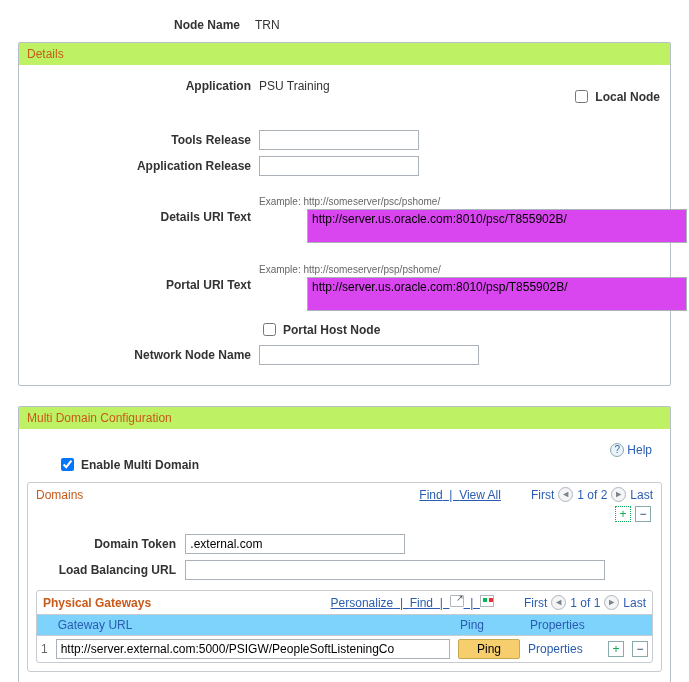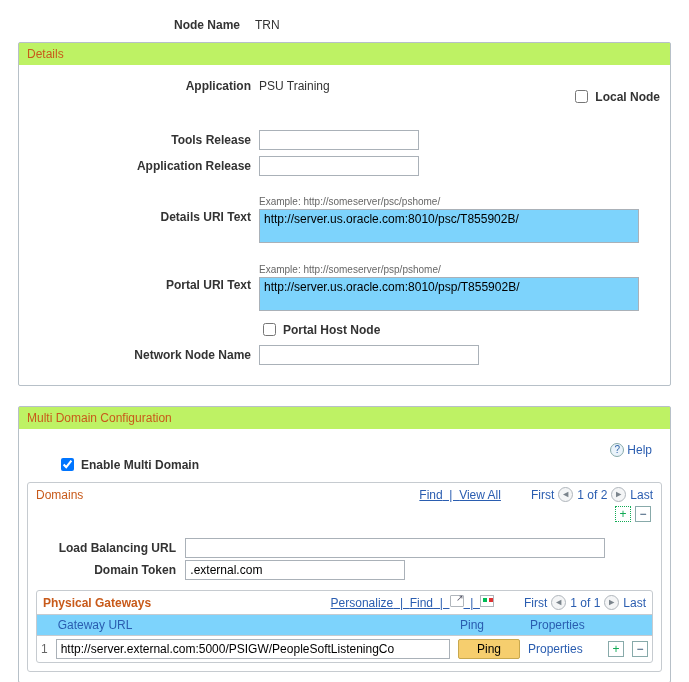--- a/index.html
+++ b/index.html
@@ -35,21 +35,21 @@
     font-size: 12px;
   }
   .section-body { padding: 8px 10px 14px 10px; }
   input[type="text"], textarea {
     font-family: Arial;
     font-size: 12px;
     padding: 2px 4px;
     border: 1px solid #aab1b8;
     background: #fff;
   }
-  textarea { background: #7dd3fc; resize: none; }
+  textarea { background: #d946ef; resize: none; margin-left: 48px; }
   .readonly-input { background: #efefef; }
   .example { font-size: 10px; color: #666; margin-bottom: 2px; }
   .checkbox-row { display: inline-flex; align-items: center; gap: 4px; }
   .help-link { color: #2a5db0; text-decoration: none; cursor: pointer; }
   .help-icon {
     display:inline-block; width:14px; height:14px; border:1px solid #8aa; border-radius:50%;
     text-align:center; line-height:12px; font-size:10px; color:#36a; background:#eaf3fa; margin-right:3px;
   }
   .domains-box {
     border: 1px solid #c6cbd0;
@@ -204,27 +204,27 @@
           <a>Last</a>
         </span>
       </div>
 
       <div class="addrem-wrap">
         <span class="addrem plus">+</span>
         <span class="addrem minus">−</span>
       </div>
 
       <div class="domains-fields">
+        <div style="margin:2px 0;">
+          <span class="dlabel">Domain Token</span>
+          <input type="text" style="width: 220px;" value=".external.com">
+        </div>
         <div style="margin:6px 0 2px 0;">
           <span class="dlabel">Load Balancing URL</span>
           <input type="text" style="width: 420px;" value="">
-        </div>
-        <div style="margin:2px 0;">
-          <span class="dlabel">Domain Token</span>
-          <input type="text" style="width: 220px;" value=".external.com">
         </div>
       </div>
 
       <div class="gw-wrap">
         <div class="gw-head">
           <span class="gw-title">Physical Gateways</span>
           <span style="flex:1;"></span>
           <span class="grid-links">
             <a>Personalize</a>
             &nbsp;|&nbsp;

